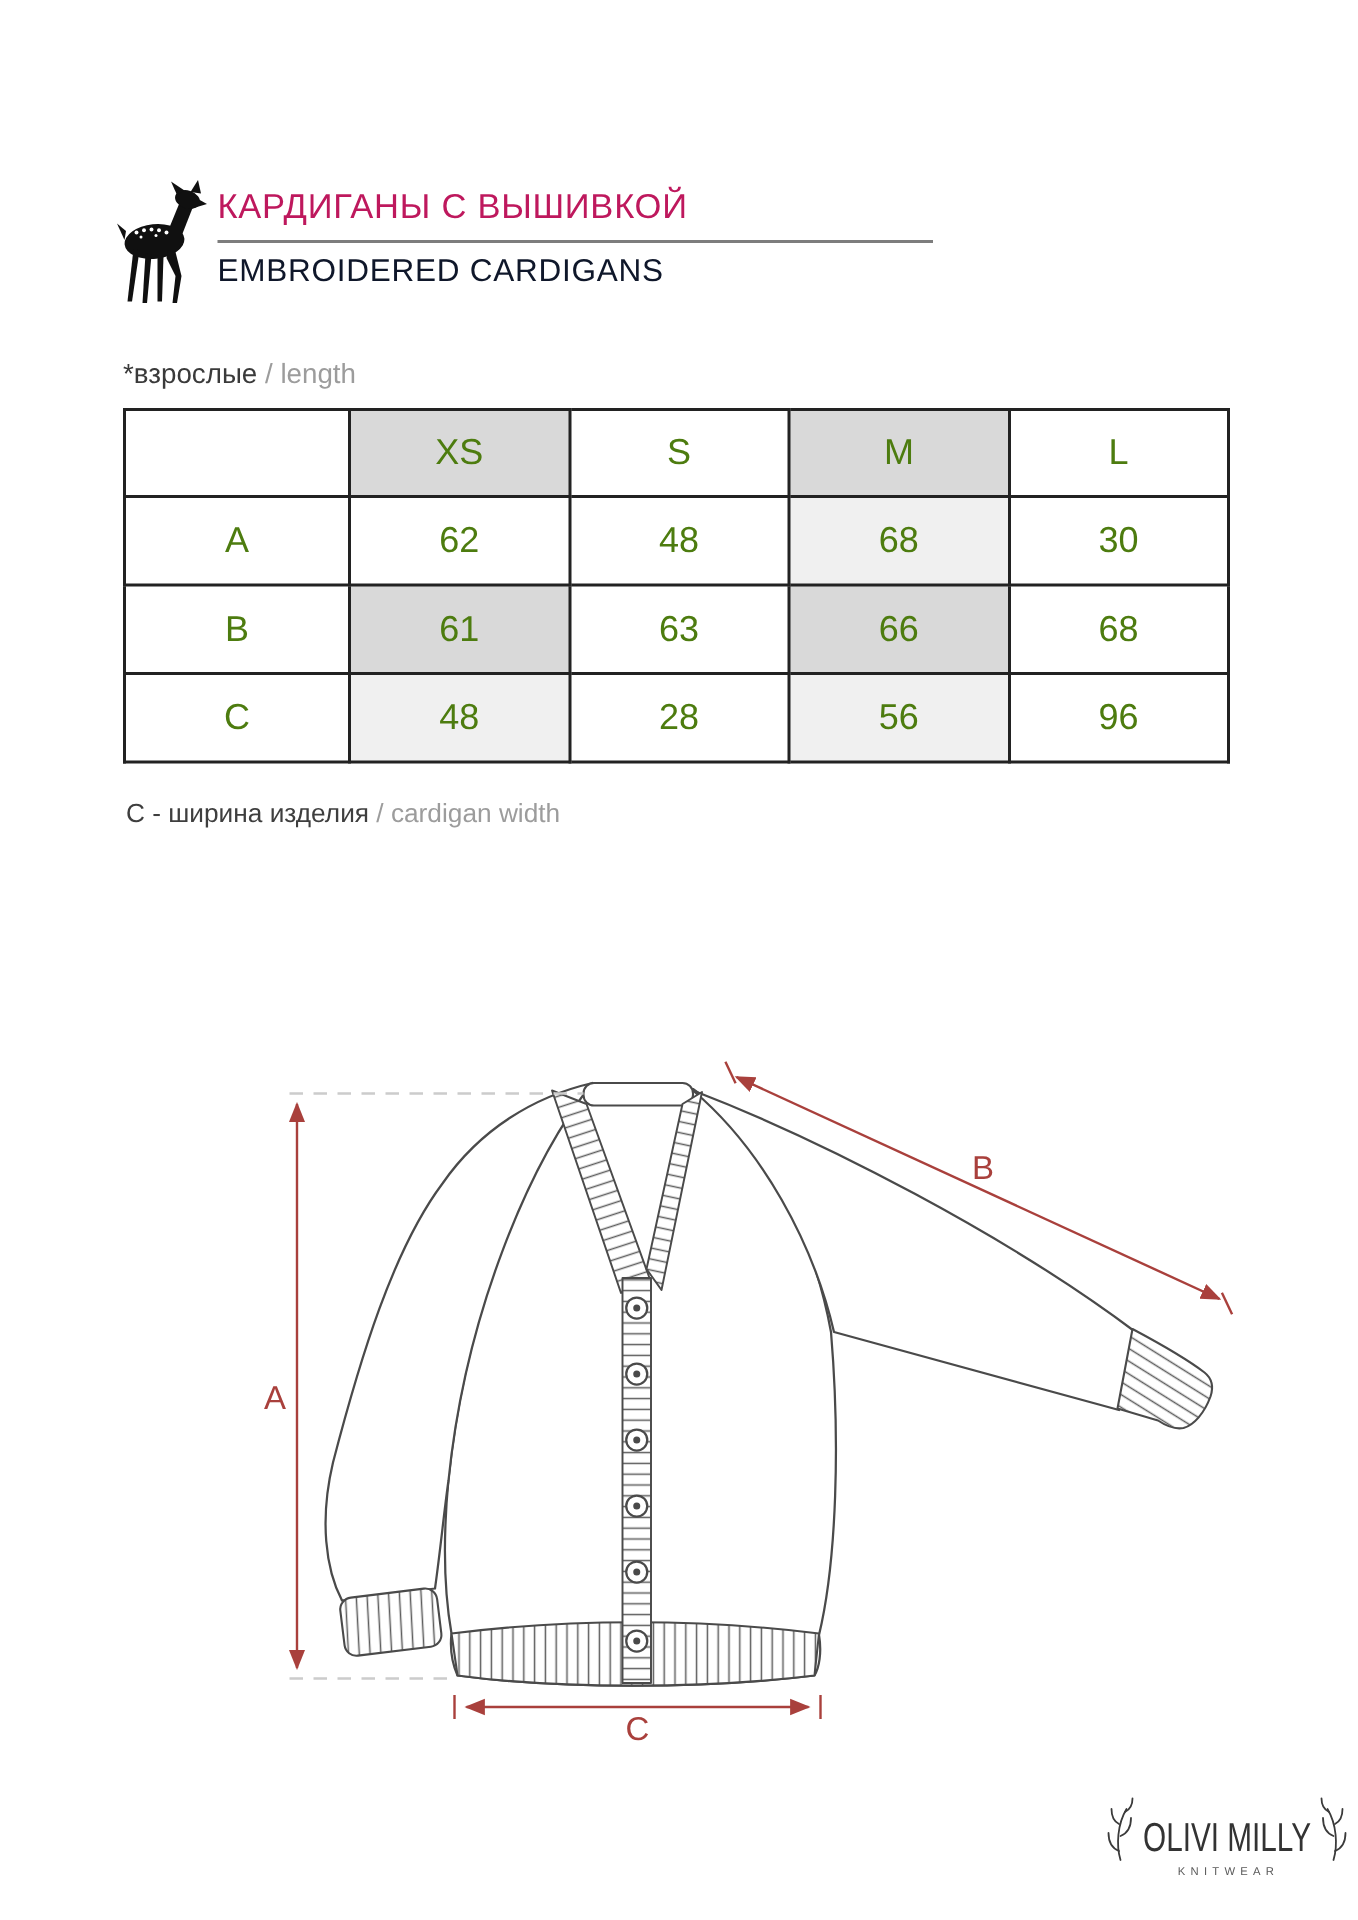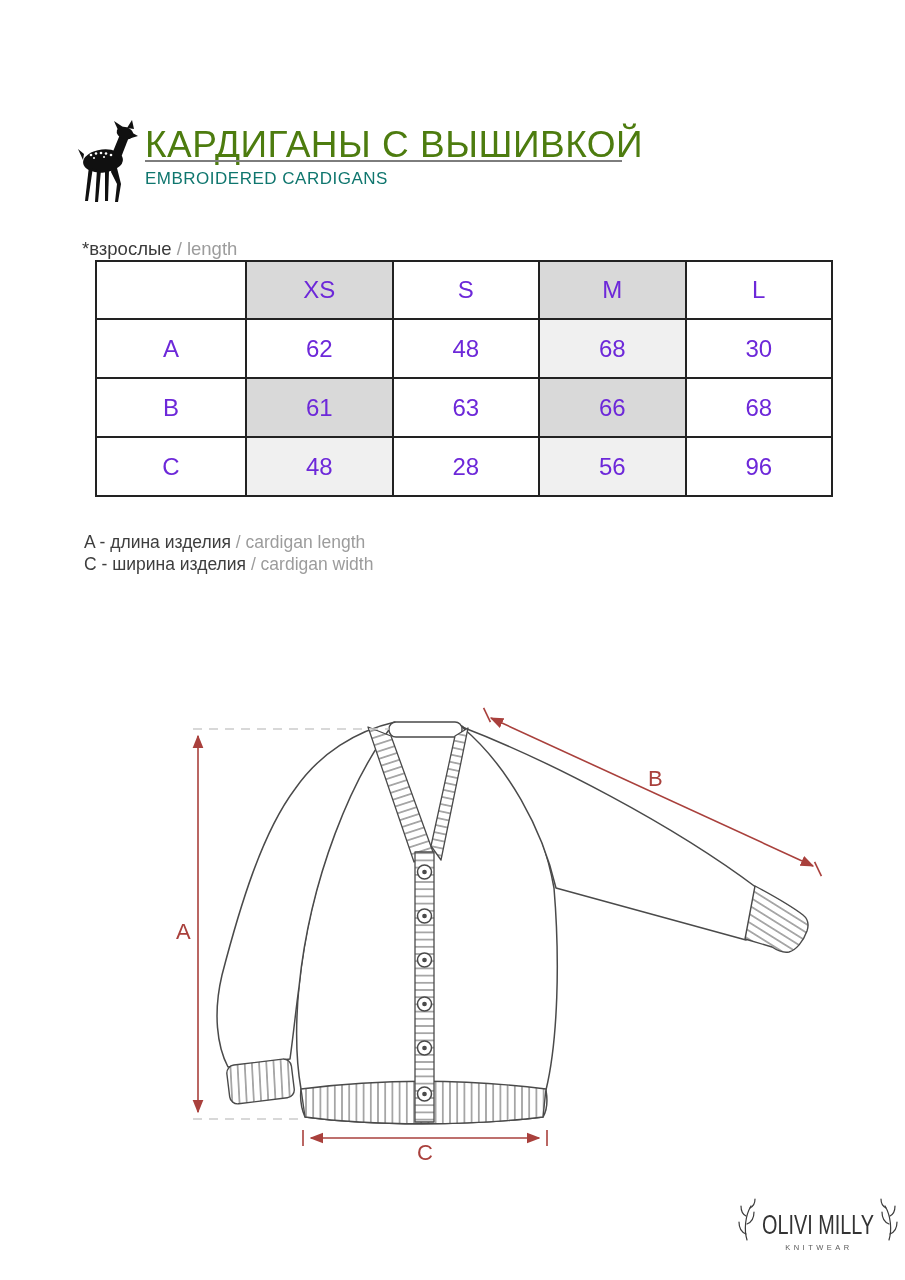--- a/index.html
+++ b/index.html
@@ -2,31 +2,31 @@
 <html><head>
 <meta charset="utf-8">
 <style>
   html,body{margin:0;padding:0;background:#fff;}
   .page{position:relative;width:905px;height:1280px;background:#ffffff;overflow:hidden;
         font-family:"Liberation Sans",sans-serif;}
   .abs{position:absolute;}
 
   
   .deer{left:74px;top:120px;width:64px;height:84px;}
-  .title-ru{left:145px;top:124px;font-size:37px;letter-spacing:.5px;color:#4d7c0f;font-weight:500;white-space:nowrap;}
+  .title-ru{left:145px;top:124px;font-size:23px;letter-spacing:.5px;color:#be185d;font-weight:500;white-space:nowrap;}
   .title-divider{left:145px;top:160px;width:477px;height:2px;background:#7d7d7d;}
-  .title-en{left:145px;top:169px;font-size:17px;letter-spacing:.5px;color:#0f766e;font-weight:400;white-space:nowrap;}
+  .title-en{left:145px;top:169px;font-size:21px;letter-spacing:.5px;color:#0f172a;font-weight:400;white-space:nowrap;}
 
   
   .adults{left:82px;top:238px;font-size:18.5px;color:#3a3a3a;white-space:nowrap;}
   .muted{color:#9c9c9c;}
 
   
-  table.size{border-collapse:collapse;position:absolute;left:82px;top:260px;width:736px;
-             table-layout:fixed;font-size:24px;color:#6d28d9;text-align:center;margin-left:13px;}
+  table.size{border-collapse:collapse;position:absolute;left:82px;top:272px;width:736px;
+             table-layout:fixed;font-size:24px;color:#4d7c0f;text-align:center;}
   table.size td,table.size th{border:2px solid #222;font-weight:400;padding:0;}
   tr.hd{height:58px;} tr.bd{height:59px;}
   .shade-d{background:#d9d9d9;} .shade-l{background:#f0f0f0;}
 
   
   .legend{left:84px;top:531px;font-size:17.5px;line-height:22px;color:#3e3e3e;}
   .legend div{white-space:nowrap;}
 
   
   .diagram{left:0;top:0;width:905px;height:1280px;pointer-events:none;}
@@ -102,21 +102,20 @@
       <td>C</td>
       <td class="shade-l">48</td>
       <td>28</td>
       <td class="shade-l">56</td>
       <td>96</td>
     </tr>
   </tbody>
     </table>
 
   <div class="abs legend">
-    <div><span>A - длина изделия </span><span class="muted">/ cardigan length</span></div>
     <div><span>C - ширина изделия </span><span class="muted">/ cardigan width</span></div>
   </div>
 
   <svg class="abs diagram" viewBox="0 0 905 1280">
     <defs>
       <pattern id="ribH" width="10" height="7.2" patternUnits="userSpaceOnUse">
         <rect width="10" height="7.2" fill="#fff"></rect>
           <path d="M0,3.6 H10" stroke="#5e5e5e" stroke-width="1"></path>
       </pattern>
       <pattern id="ribV" width="7.2" height="12" patternUnits="userSpaceOnUse">

